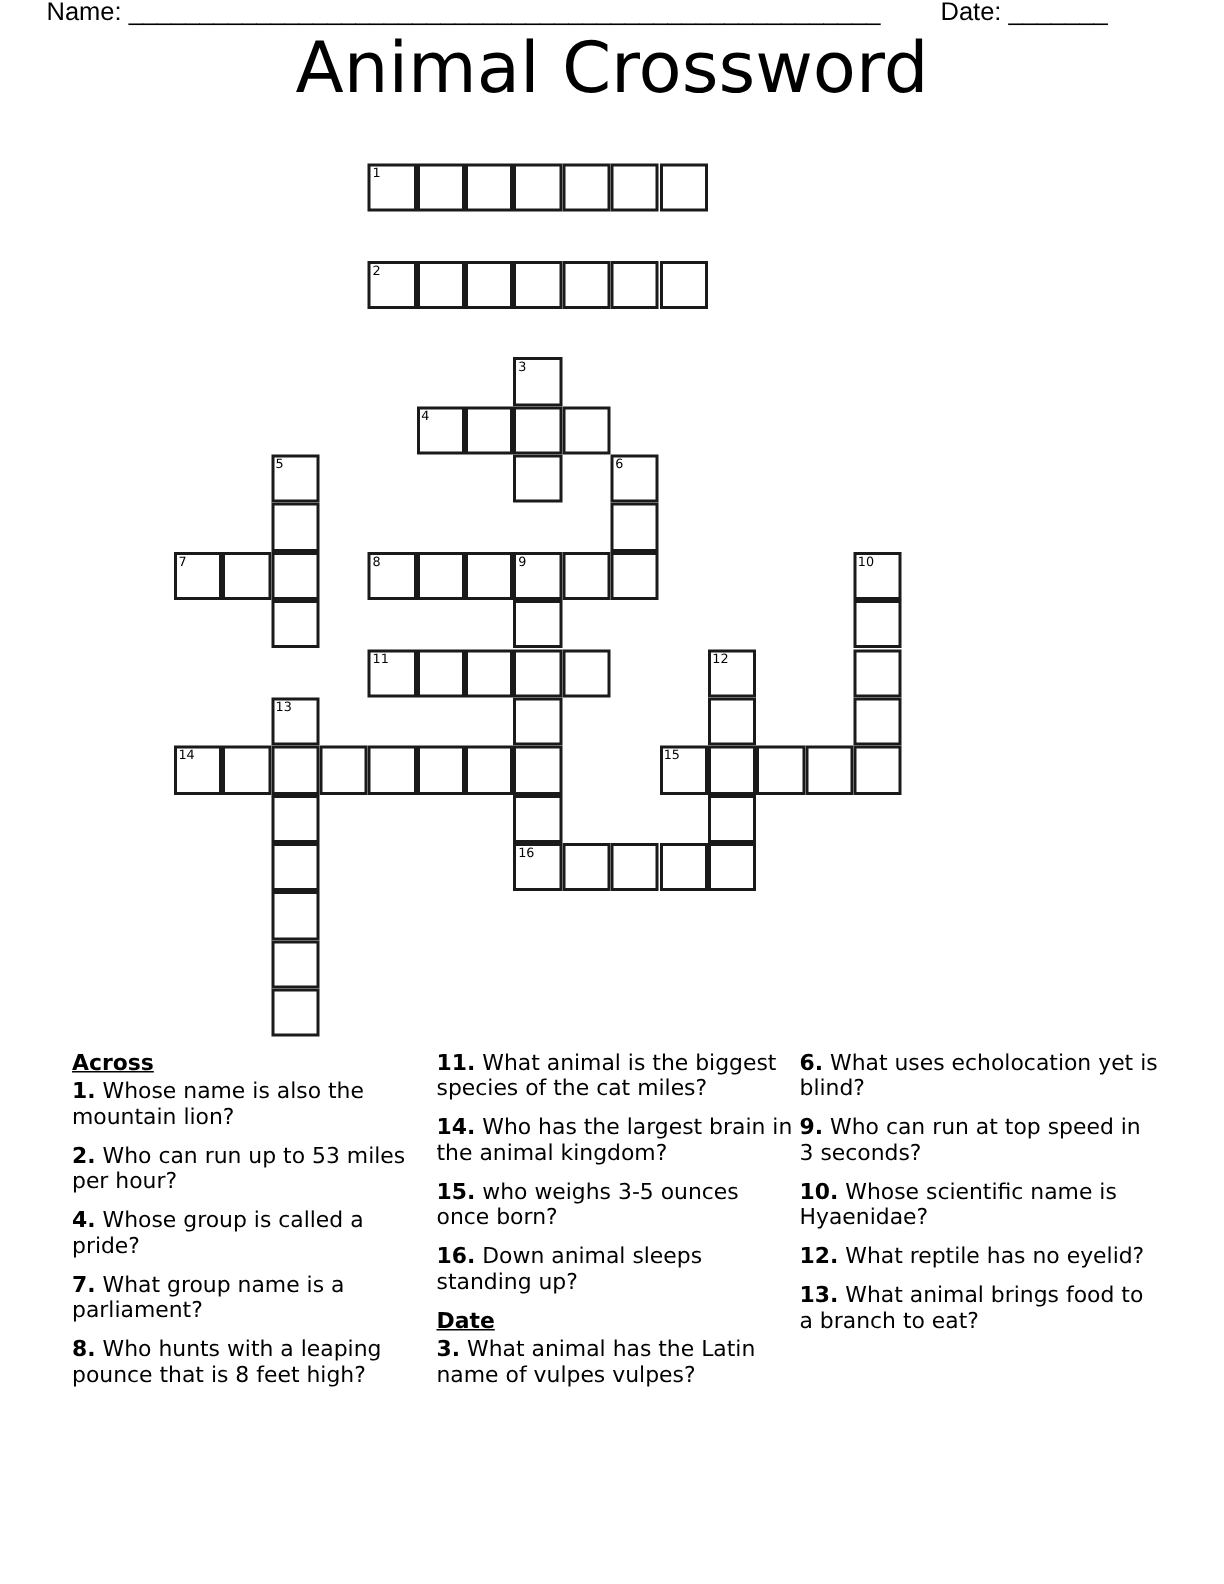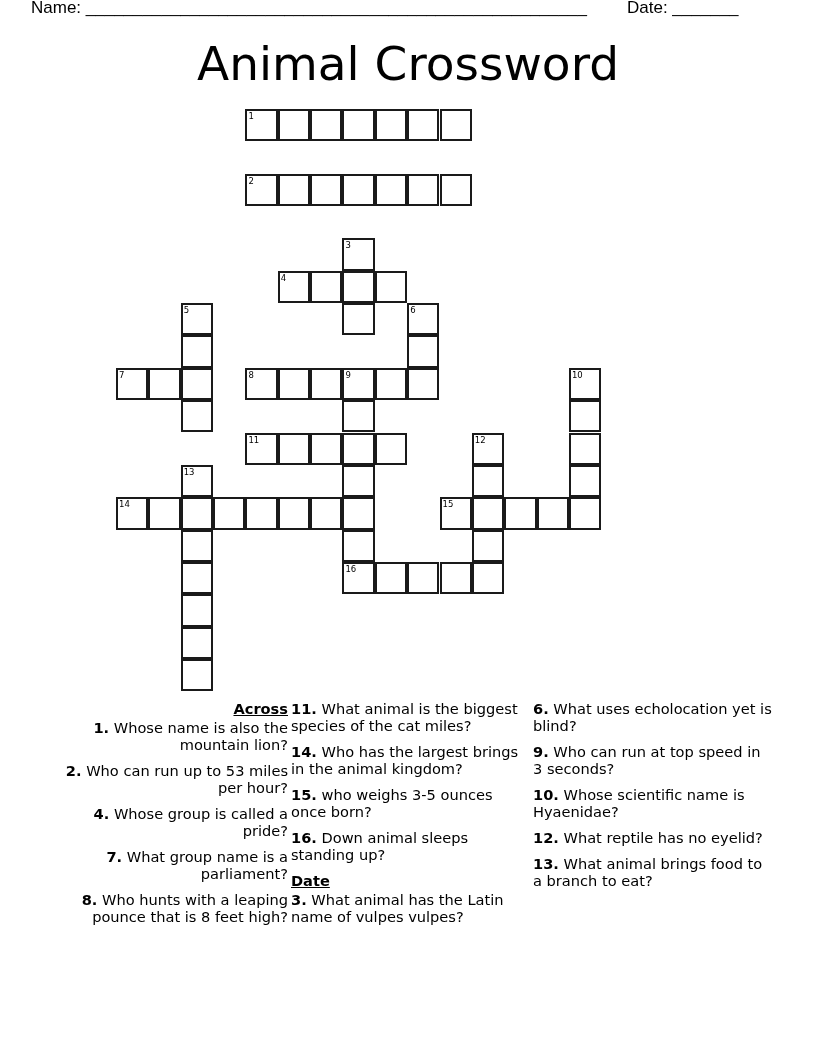--- a/index.html
+++ b/index.html
@@ -1,27 +1,27 @@
 <!DOCTYPE html>
 <html><head>
 <meta charset="utf-8">
 <style>
   html, body { margin: 0; padding: 0; background: #ffffff; }
   body { width: 816px; height: 1056px; position: relative; overflow: hidden; color: #000; }
   .hdr { position: absolute; top: -3px; font-family: "Liberation Sans", sans-serif; font-size: 17px; line-height: 22px; white-space: nowrap; }
   .hdr-name { left: 31px; }
   .hdr-date { left: 627px; }
-  .title { position: absolute; top: 34px; left: 0; width: 816px; text-align: center;
+  .title { position: absolute; top: 16px; left: 0; width: 816px; text-align: center;
            font-family: "DejaVu Sans", sans-serif; font-size: 47px; line-height: 60px; letter-spacing: 0px; }
   .grid { position: absolute; left: 0; top: 0; width: 816px; height: 700px; }
   .cell { position: absolute; width: 32.35px; height: 32.35px; box-sizing: border-box;
           border: 2px solid #1a1a1a; background: #fff; margin-left: -1px; margin-top: -1px; }
   .num { position: absolute; top: 0px; left: 1px; font-family: "DejaVu Sans", sans-serif; font-size: 8.5px; line-height: 10px; color: #000; }
   .col { position: absolute; top: 700px; font-family: "DejaVu Sans", sans-serif; font-size: 14.6px; line-height: 17px; }
-  .col1 { left: 48px; width: 240px; text-align: right; }
+  .col1 { left: 48px; width: 240px; }
   .col2 { left: 291px; width: 240px; }
   .col3 { left: 533px; width: 240px; }
   .sec { font-weight: bold; text-decoration: underline; margin: 0 0 2px 0; }
   .clue { margin: 0 0 9px 0; }
   .clue b { font-weight: bold; }
 </style>
 </head>
 <body>
 
 <div class="hdr hdr-name">Name: _____________________________________________________</div>
@@ -141,21 +141,21 @@
   <div class="sec">Across</div>
   <div class="clue"><b><span>1</span>.</b> <span>Whose name is also the mountain lion?</span></div>
   <div class="clue"><b><span>2</span>.</b> <span>Who can run up to 53 miles per hour?</span></div>
   <div class="clue"><b><span>4</span>.</b> <span>Whose group is called a pride?</span></div>
   <div class="clue"><b><span>7</span>.</b> <span>What group name is a parliament?</span></div>
   <div class="clue"><b><span>8</span>.</b> <span>Who hunts with a leaping pounce that is 8 feet high?</span></div>
 </div>
 
 <div class="col col2">
   <div class="clue"><b><span>11</span>.</b> <span>What animal is the biggest species of the cat miles?</span></div>
-  <div class="clue"><b><span>14</span>.</b> <span>Who has the largest brings in the animal kingdom?</span></div>
+  <div class="clue"><b><span>14</span>.</b> <span>Who has the largest brain in the animal kingdom?</span></div>
   <div class="clue"><b><span>15</span>.</b> <span>who weighs 3-5 ounces once born?</span></div>
   <div class="clue"><b><span>16</span>.</b> <span>Down animal sleeps standing up?</span></div>
   <div class="sec">Date</div>
   <div class="clue"><b><span>3</span>.</b> <span>What animal has the Latin name of vulpes vulpes?</span></div>
 </div>
 
 <div class="col col3">
   <div class="clue"><b><span>6</span>.</b> <span>What uses echolocation yet is blind?</span></div>
   <div class="clue"><b><span>9</span>.</b> <span>Who can run at top speed in 3 seconds?</span></div>
   <div class="clue"><b><span>10</span>.</b> <span>Whose scientific name is Hyaenidae?</span></div>

